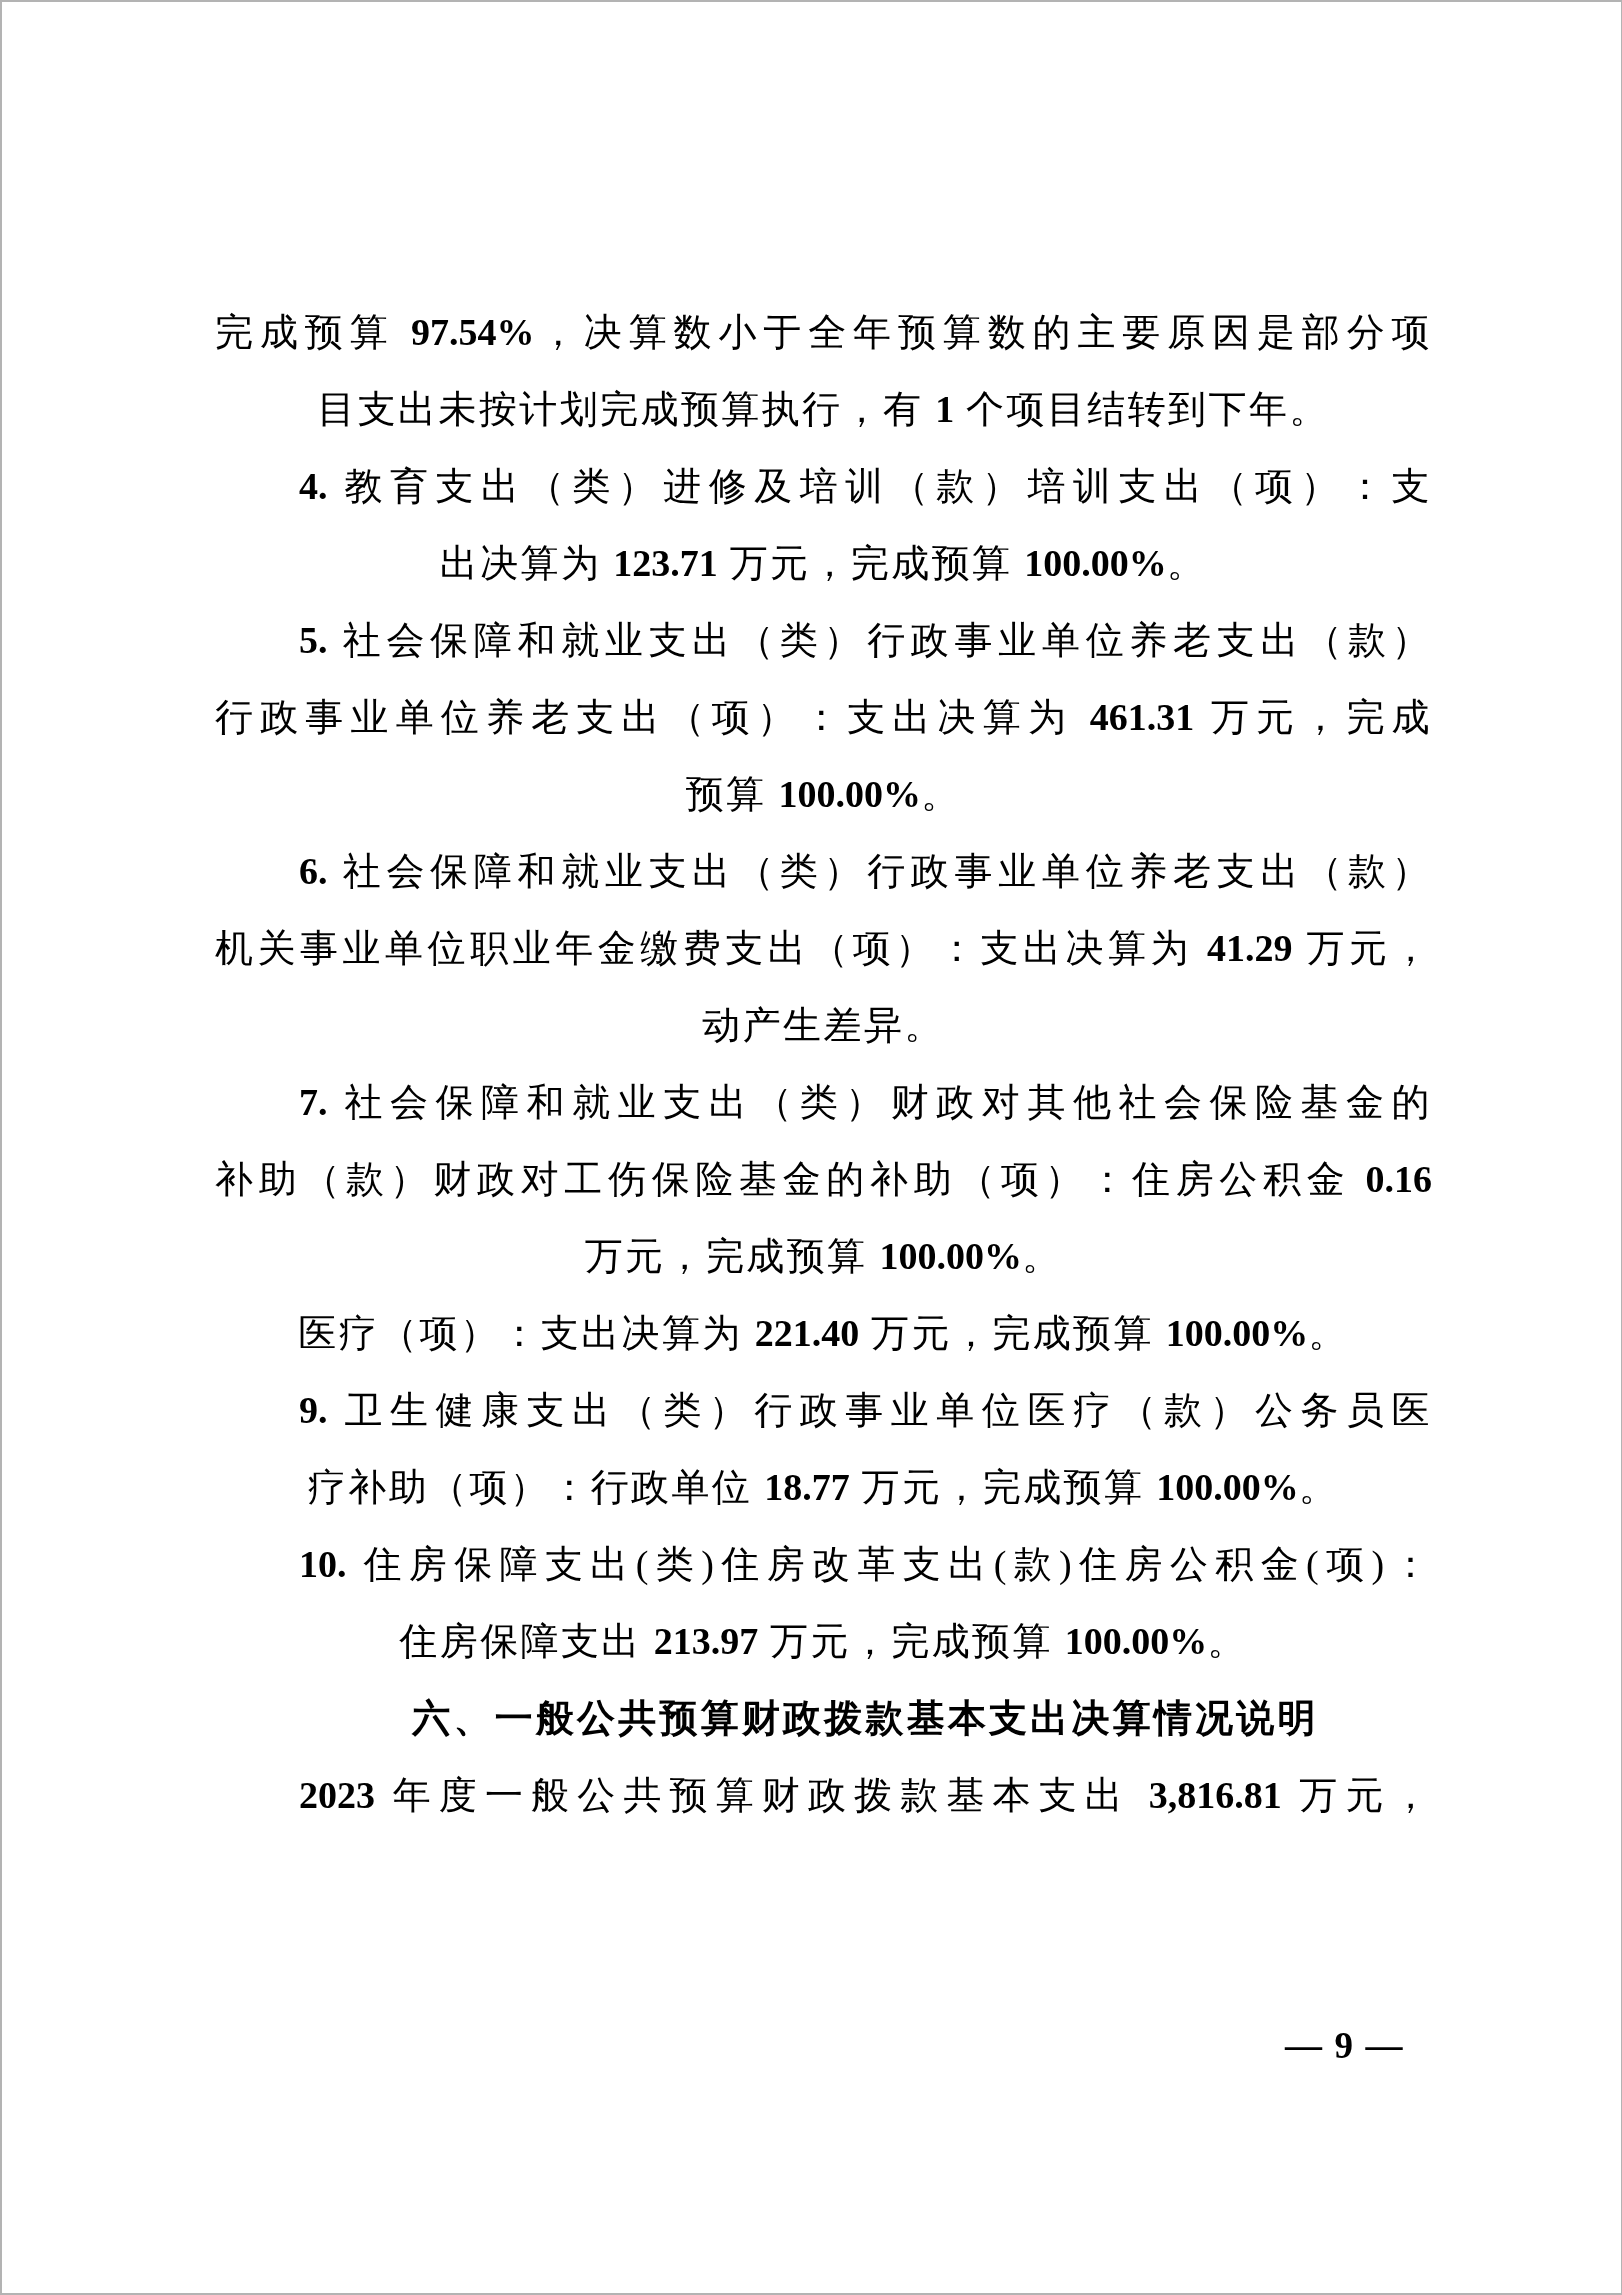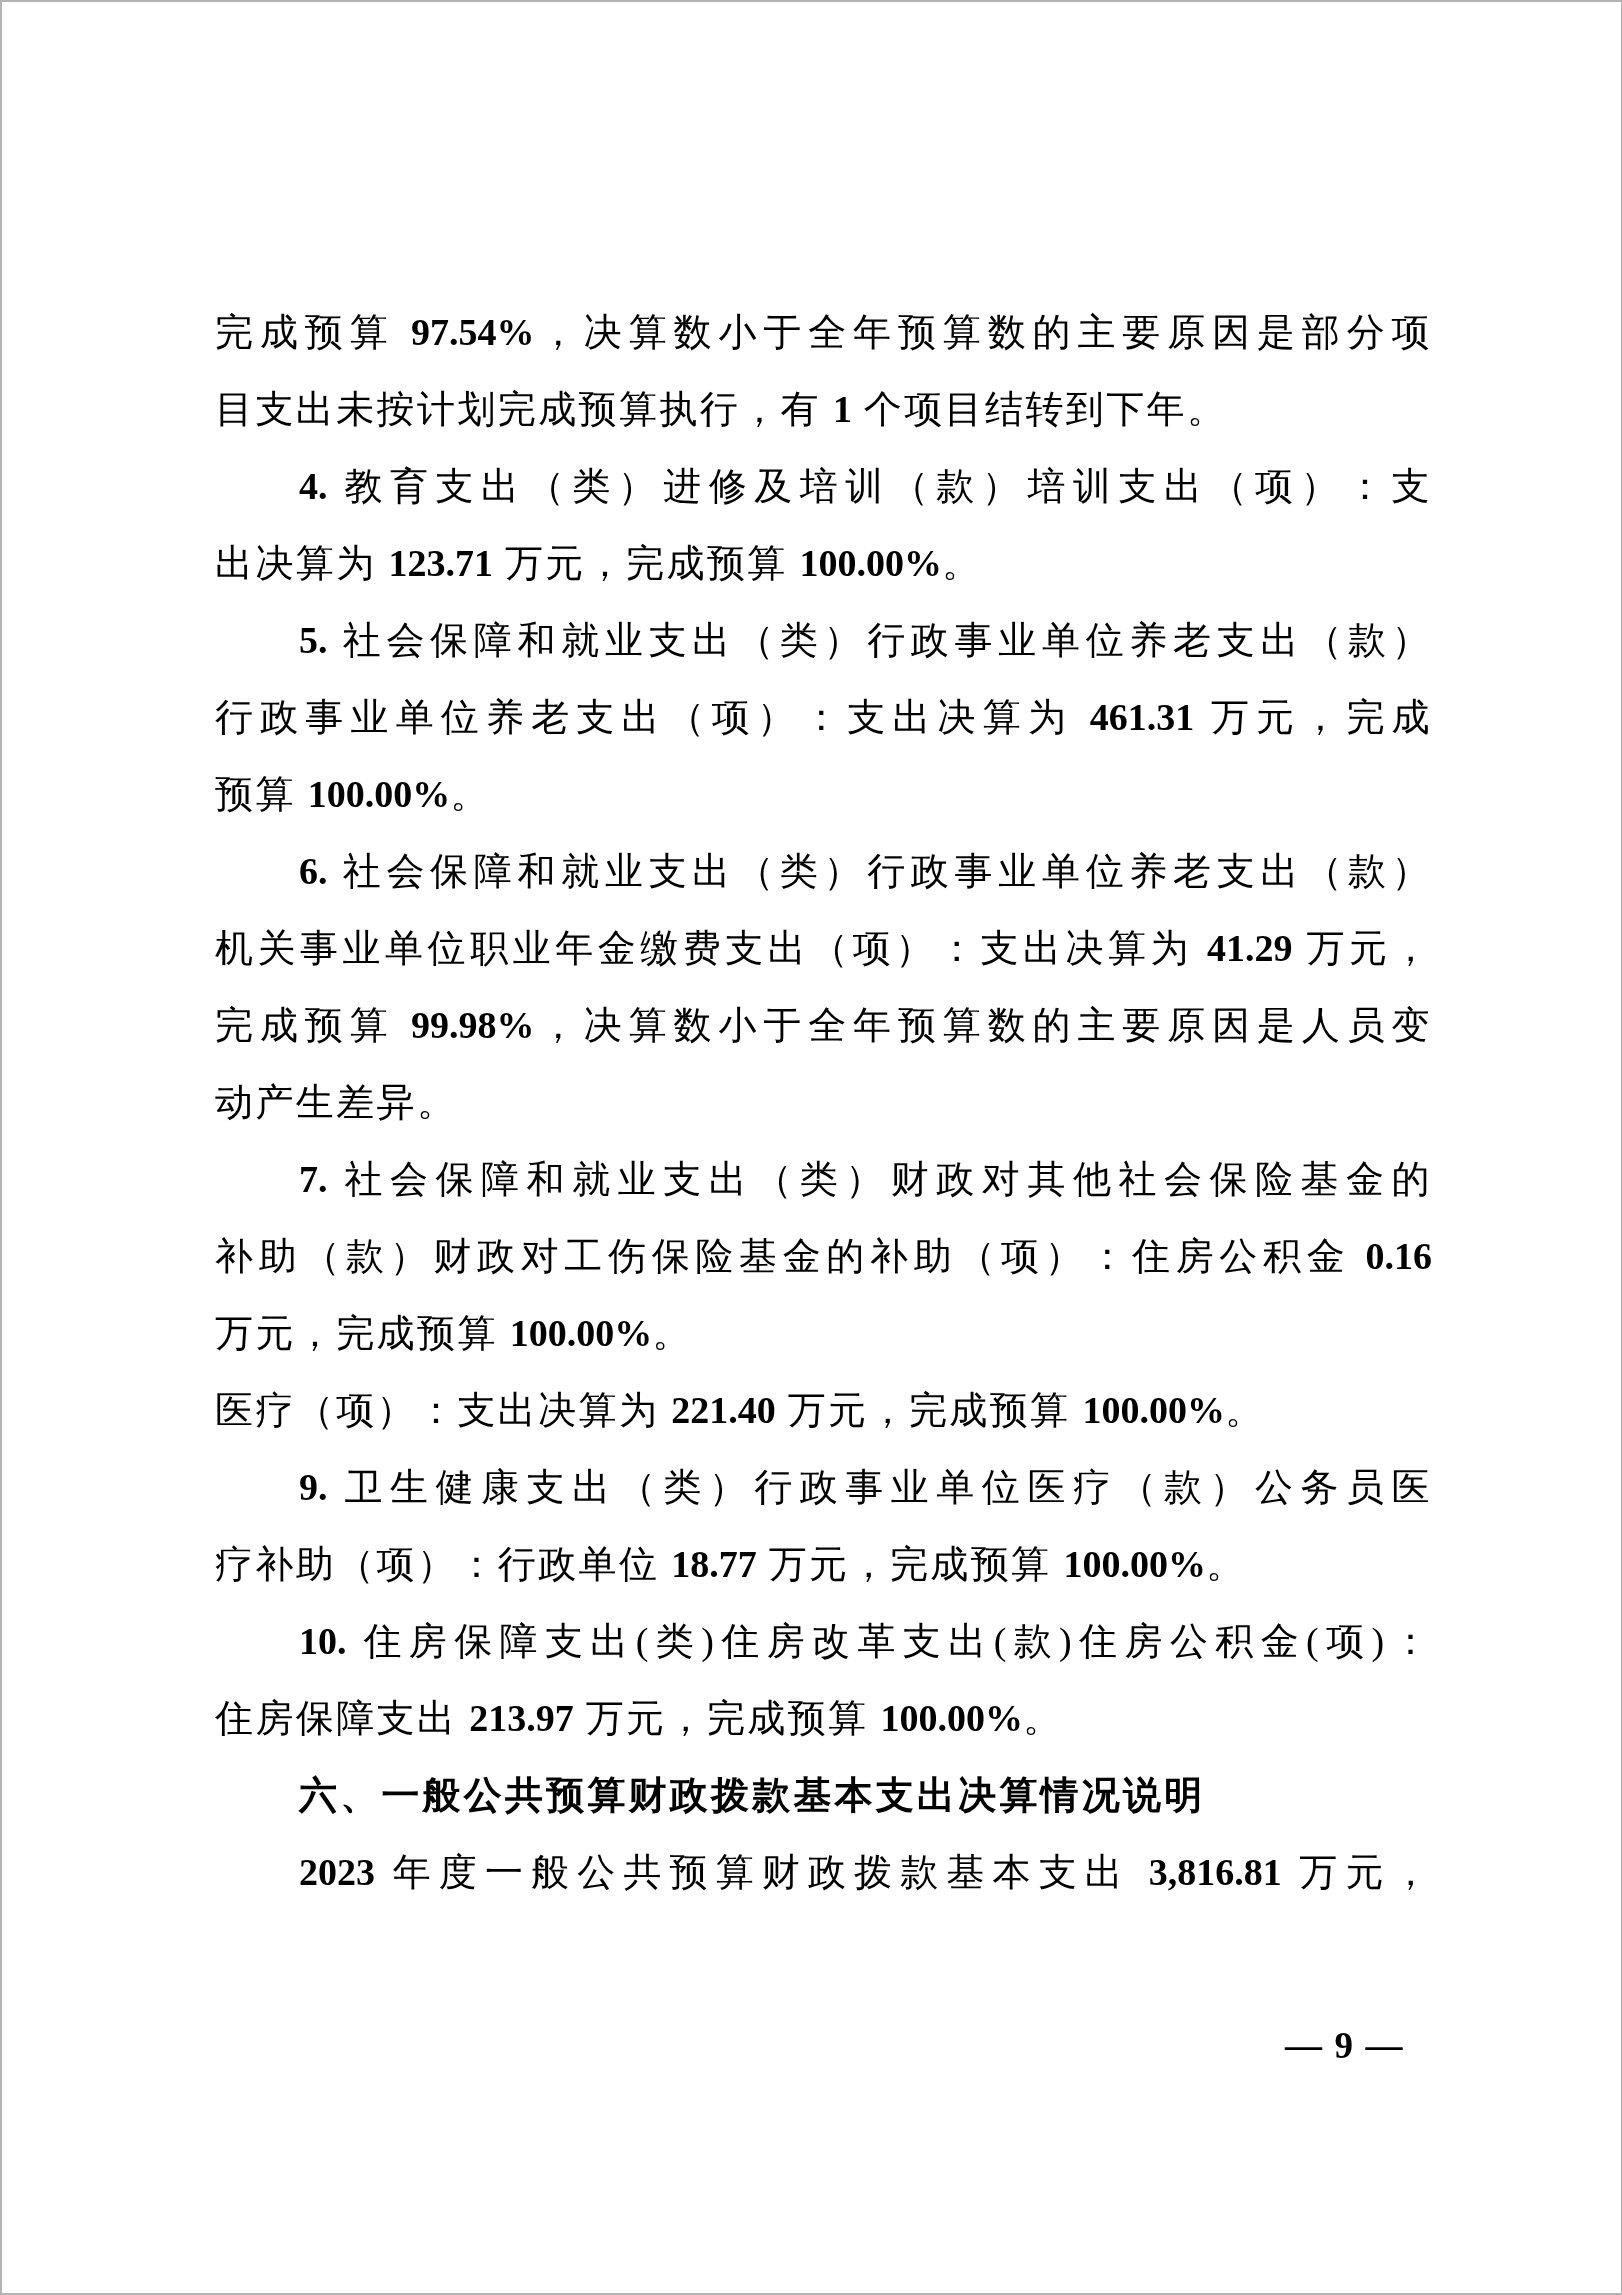--- a/index.html
+++ b/index.html
@@ -19,21 +19,21 @@
     left: 213px;
     top: 292px;
     width: 1217px;
   }
   .line {
     height: 77px;
     line-height: 77px;
     font-size: 38px;
     letter-spacing: 2.4px;
     white-space: nowrap;
-    text-align: left;
+    text-align: center;
   }
   .line.justify {
     white-space: normal;
     text-align: justify;
     text-align-last: justify;
     text-justify: inter-character;
   }
   .line.indent { text-indent: 84px; }
   .line.heading {
     font-weight: 700;
@@ -62,21 +62,20 @@
   <div class="doc-body">
       <div class="line justify"><span class="cjk">完成预算 </span><span class="num">97.54%</span><span class="cjk">，决算数小于全年预算数的主要原因是部分项</span></div>
       <div class="line"><span class="cjk">目支出未按计划完成预算执行，有 </span><span class="num">1</span><span class="cjk"> 个项目结转到下年。</span></div>
       <div class="line justify indent"><span class="num">4.</span><span class="cjk"> 教育支出（类）进修及培训（款）培训支出（项）：支</span></div>
       <div class="line"><span class="cjk">出决算为 </span><span class="num">123.71</span><span class="cjk"> 万元，完成预算 </span><span class="num">100.00%</span><span class="cjk">。</span></div>
       <div class="line justify indent"><span class="num">5.</span><span class="cjk"> 社会保障和就业支出（类）行政事业单位养老支出（款）</span></div>
       <div class="line justify"><span class="cjk">行政事业单位养老支出（项）：支出决算为 </span><span class="num">461.31</span><span class="cjk"> 万元，完成</span></div>
       <div class="line"><span class="cjk">预算 </span><span class="num">100.00%</span><span class="cjk">。</span></div>
       <div class="line justify indent"><span class="num">6.</span><span class="cjk"> 社会保障和就业支出（类）行政事业单位养老支出（款）</span></div>
       <div class="line justify"><span class="cjk">机关事业单位职业年金缴费支出（项）：支出决算为 </span><span class="num">41.29</span><span class="cjk"> 万元，</span></div>
-      <div class="line justify"><span class="cjk">完成预算 </span><span class="num">99.98%</span><span class="cjk">，决算数小于全年预算数的主要原因是人员变</span></div>
       <div class="line"><span class="cjk">动产生差异。</span></div>
       <div class="line justify indent"><span class="num">7.</span><span class="cjk"> 社会保障和就业支出（类）财政对其他社会保险基金的</span></div>
       <div class="line justify"><span class="cjk">补助（款）财政对工伤保险基金的补助（项）：住房公积金 </span><span class="num">0.16</span></div>
       <div class="line"><span class="cjk">万元，完成预算 </span><span class="num">100.00%</span><span class="cjk">。</span></div>
       <div class="line"><span class="cjk">医疗（项）：支出决算为 </span><span class="num">221.40</span><span class="cjk"> 万元，完成预算 </span><span class="num">100.00%</span><span class="cjk">。</span></div>
       <div class="line justify indent"><span class="num">9.</span><span class="cjk"> 卫生健康支出（类）行政事业单位医疗（款）公务员医</span></div>
       <div class="line"><span class="cjk">疗补助（项）：行政单位 </span><span class="num">18.77</span><span class="cjk"> 万元，完成预算 </span><span class="num">100.00%</span><span class="cjk">。</span></div>
       <div class="line justify indent"><span class="num">10.</span><span class="cjk"> 住房保障支出(类)住房改革支出(款)住房公积金(项)：</span></div>
       <div class="line"><span class="cjk">住房保障支出 </span><span class="num">213.97</span><span class="cjk"> 万元，完成预算 </span><span class="num">100.00%</span><span class="cjk">。</span></div>
       <div class="line indent heading"><span class="cjk">六、一般公共预算财政拨款基本支出决算情况说明</span></div>

